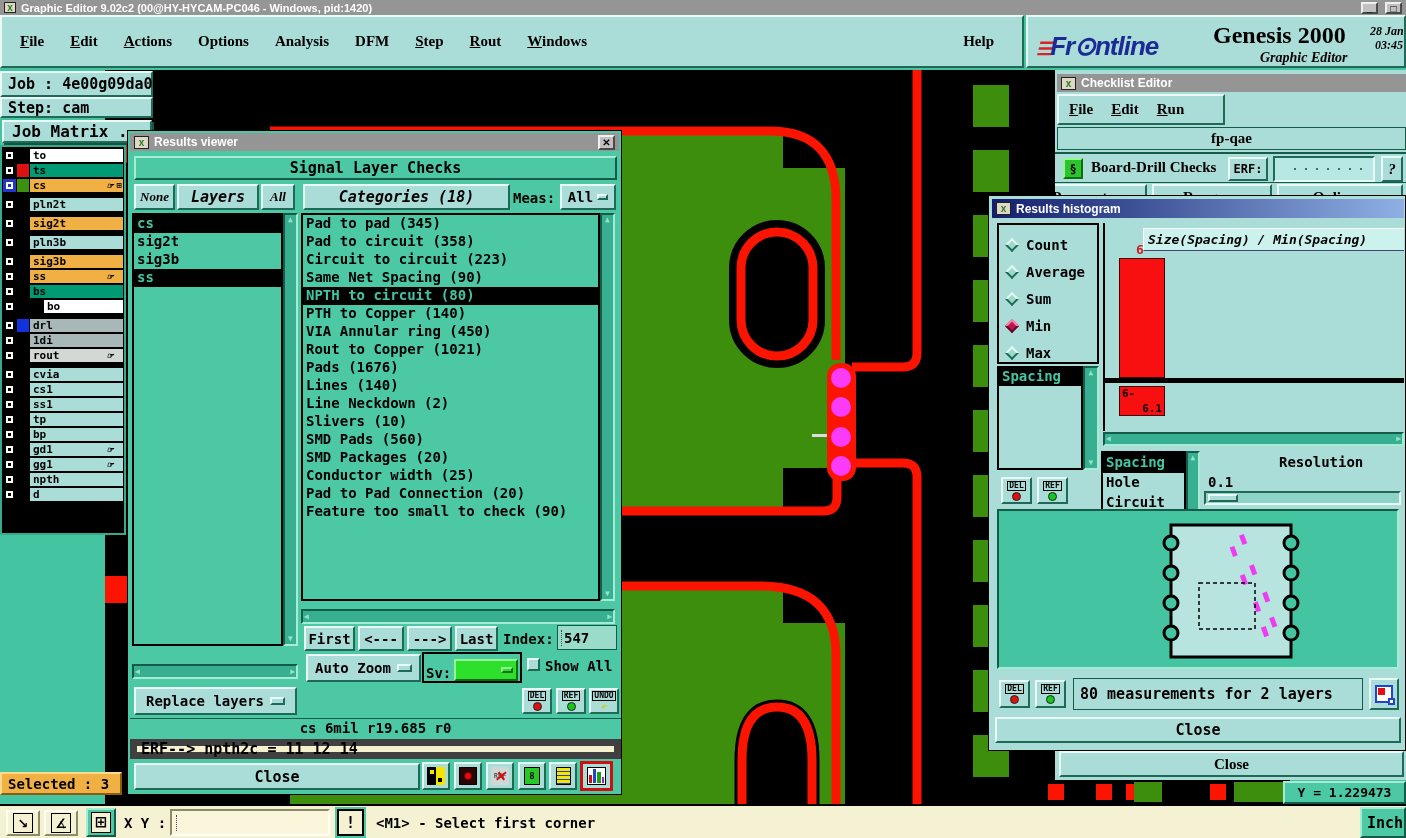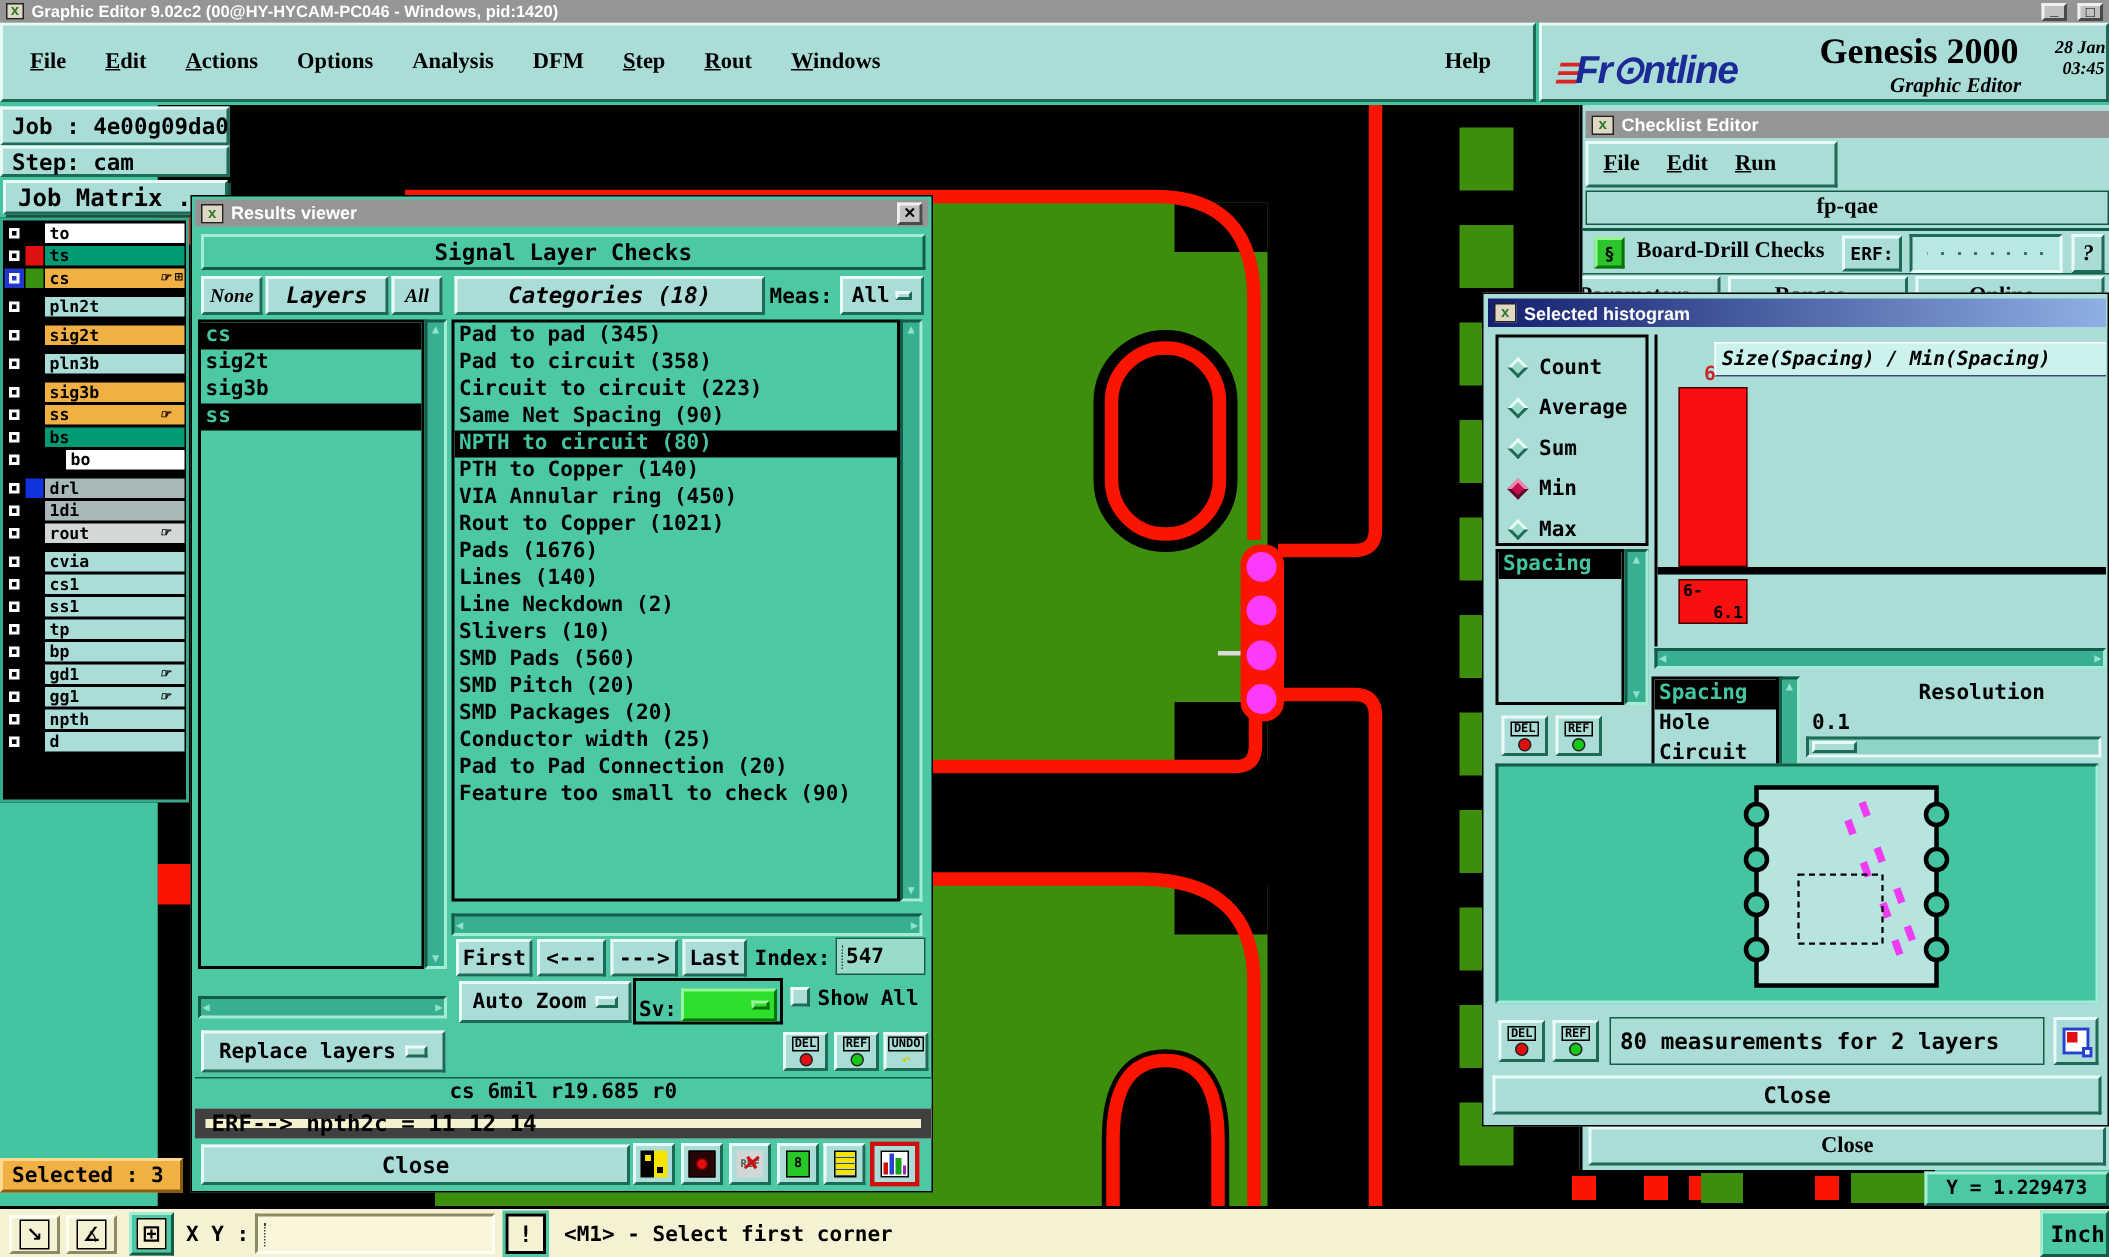--- a/index.html
+++ b/index.html
@@ -370,21 +370,20 @@
       <div class="li">Same Net Spacing (90)</div>
       <div class="li selected">NPTH to circuit (80)</div>
       <div class="li">PTH to Copper (140)</div>
       <div class="li">VIA Annular ring (450)</div>
       <div class="li">Rout to Copper (1021)</div>
       <div class="li">Pads (1676)</div>
       <div class="li">Lines (140)</div>
       <div class="li">Line Neckdown (2)</div>
       <div class="li">Slivers (10)</div>
       <div class="li">SMD Pads (560)</div>
-      <div class="li">SMD Pitch (20)</div>
       <div class="li">SMD Packages (20)</div>
       <div class="li">Conductor width (25)</div>
       <div class="li">Pad to Pad Connection (20)</div>
       <div class="li">Feature too small to check (90)</div>
     </div>
   <div class="abs sb sbv" style="left:472px;top:82px;width:15px;height:388px">
       <span>▲</span>
       <span>▼</span>
     </div>
   <div class="abs sb sbh" style="left:173px;top:478px;width:314px;height:15px">
@@ -488,21 +487,21 @@
   </div>
   <div class="abs raL btn serif" style="left:-12px;top:114px;width:104px;height:26px;font-size:15px">Parameters...</div>
   <div class="abs raL btn serif" style="left:97px;top:114px;width:120px;height:26px;font-size:15px">Ranges...</div>
   <div class="abs raL btn serif" style="left:222px;top:114px;width:126px;height:26px;font-size:15px">Online...</div>
   <div class="abs raL btn serif" style="left:4px;top:681px;width:345px;height:26px;font-size:15px">Close</div>
 </div>
 
 <div class="abs" style="left:988px;top:195px;width:418px;height:556px;background:#aadcd8;border:1px solid #000;box-shadow:inset 0 0 0 3px #aadcd8;z-index:6">
   <div class="abs tbar" style="left:3px;top:3px;width:412px;height:19px;background:linear-gradient(90deg,#131f6e,#8fb0e4)">
     <span class="wic">x</span>
-    <span>Selected histogram</span>
+    <span>Results histogram</span>
   </div>
 
   <div class="abs" style="left:8px;top:27px;width:102px;height:141px;border:2px solid #000;background:#aadcd8;padding:6px 0 0 8px">
 
       <div style="display:flex;align-items:center;gap:9px;height:27px">
         <span class="dia"></span>
         <span class="mono" style="font-size:14px">Count</span>
       </div>
 
       <div style="display:flex;align-items:center;gap:9px;height:27px">

